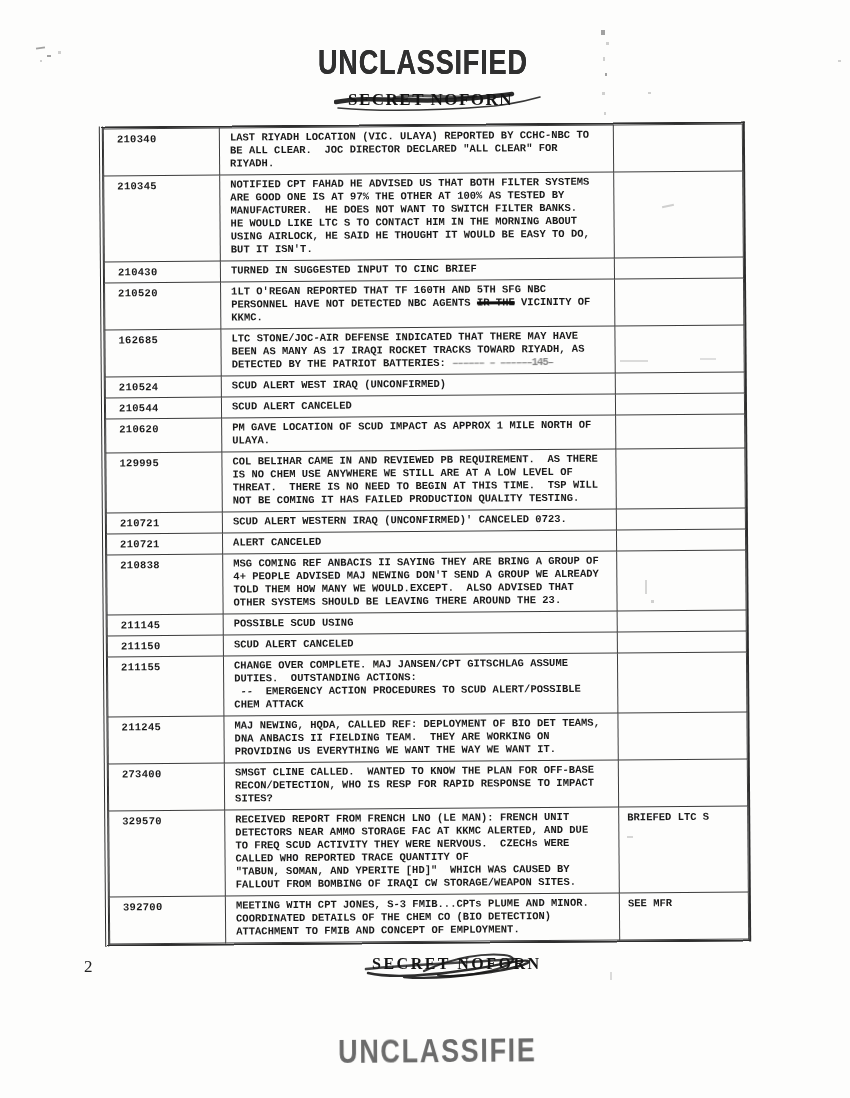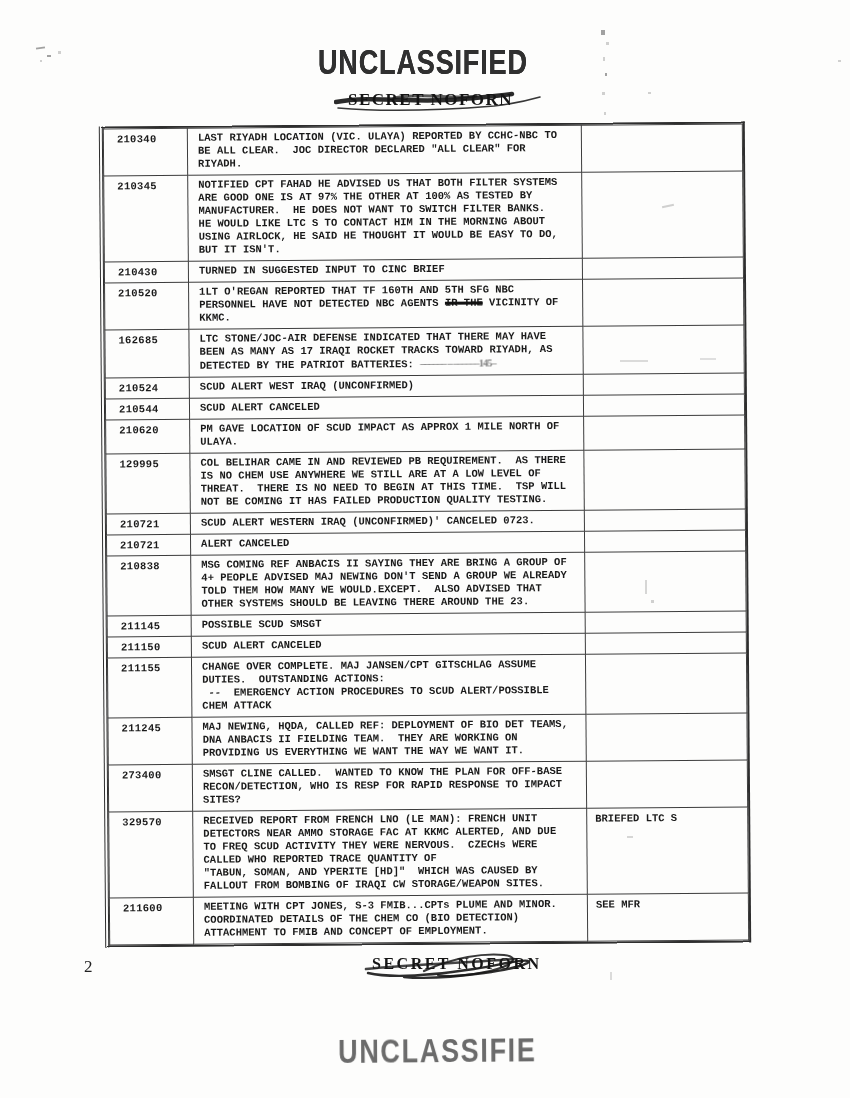--- a/index.html
+++ b/index.html
@@ -73,37 +73,36 @@
   table.log { width:100%; border-collapse:collapse; table-layout:fixed; }
   table.log td {
     border:1px solid #3d3d3d;
     vertical-align:top;
     font-family:"Liberation Mono","DejaVu Sans Mono",monospace;
     font-weight:700;
     font-size:10.5px;
     line-height:13px;
     color:#1a1a1a;
   }
-  td.c-time  { width:84px; padding:4px 4px 3px 13px; letter-spacing:.3px; }
+  td.c-time  { width:116px; padding:4px 4px 3px 13px; letter-spacing:.3px; }
   td.c-entry { width:394px; padding:3px 6px 4px 10px; white-space:pre-wrap; }
   td.c-note  { padding:4px 4px 3px 8px; white-space:pre-wrap; }
 
   .struck {
     position:relative;
     text-decoration:line-through;
     text-decoration-thickness:2.5px;
     text-decoration-color:#111;
     text-align:center;
   }
   .smudge {
     color:#5a5a5a;
     filter:blur(0.7px);
     opacity:.75;
     letter-spacing:-1px;
-    font-family:Liberation Serif, serif;
   }
 
   
   .speck { position:absolute; background:#555; opacity:.55; }
   .speck.lite { background:#9a9a9a; opacity:.45; }
 </style>
 </head>
 <body>
 
 <div class="stamp stamp-top">UNCLASSIFIED</div>
@@ -193,21 +192,21 @@
         <tr>
           <td class="c-time">210838</td>
           <td class="c-entry"><span>MSG COMING REF ANBACIS II SAYING THEY ARE BRING A GROUP OF
 4+ PEOPLE ADVISED MAJ NEWING DON'T SEND A GROUP WE ALREADY
 TOLD THEM HOW MANY WE WOULD.EXCEPT.  ALSO ADVISED THAT
 OTHER SYSTEMS SHOULD BE LEAVING THERE AROUND THE 23.</span></td>
           <td class="c-note"></td>
         </tr>
         <tr>
           <td class="c-time">211145</td>
-          <td class="c-entry"><span>POSSIBLE SCUD SMSGT</span></td>
+          <td class="c-entry"><span>POSSIBLE SCUD USING</span></td>
           <td class="c-note"></td>
         </tr>
         <tr>
           <td class="c-time">211150</td>
           <td class="c-entry"><span>SCUD ALERT CANCELED</span></td>
           <td class="c-note"></td>
         </tr>
         <tr>
           <td class="c-time">211155</td>
           <td class="c-entry"><span>CHANGE OVER COMPLETE. MAJ JANSEN/CPT GITSCHLAG ASSUME
@@ -234,21 +233,21 @@
           <td class="c-time">329570</td>
           <td class="c-entry"><span>RECEIVED REPORT FROM FRENCH LNO (LE MAN): FRENCH UNIT
 DETECTORS NEAR AMMO STORAGE FAC AT KKMC ALERTED, AND DUE
 TO FREQ SCUD ACTIVITY THEY WERE NERVOUS.  CZECHs WERE
 CALLED WHO REPORTED TRACE QUANTITY OF
 "TABUN, SOMAN, AND YPERITE [HD]"  WHICH WAS CAUSED BY
 FALLOUT FROM BOMBING OF IRAQI CW STORAGE/WEAPON SITES.</span></td>
           <td class="c-note">BRIEFED LTC S</td>
         </tr>
         <tr>
-          <td class="c-time">211600</td>
+          <td class="c-time">392700</td>
           <td class="c-entry"><span>MEETING WITH CPT JONES, S-3 FMIB...CPTs PLUME AND MINOR.
 COORDINATED DETAILS OF THE CHEM CO (BIO DETECTION)
 ATTACHMENT TO FMIB AND CONCEPT OF EMPLOYMENT.</span></td>
           <td class="c-note">SEE MFR</td>
         </tr>
       </tbody>
   </table>
 </div>
 
 <div class="page-num">2</div>

